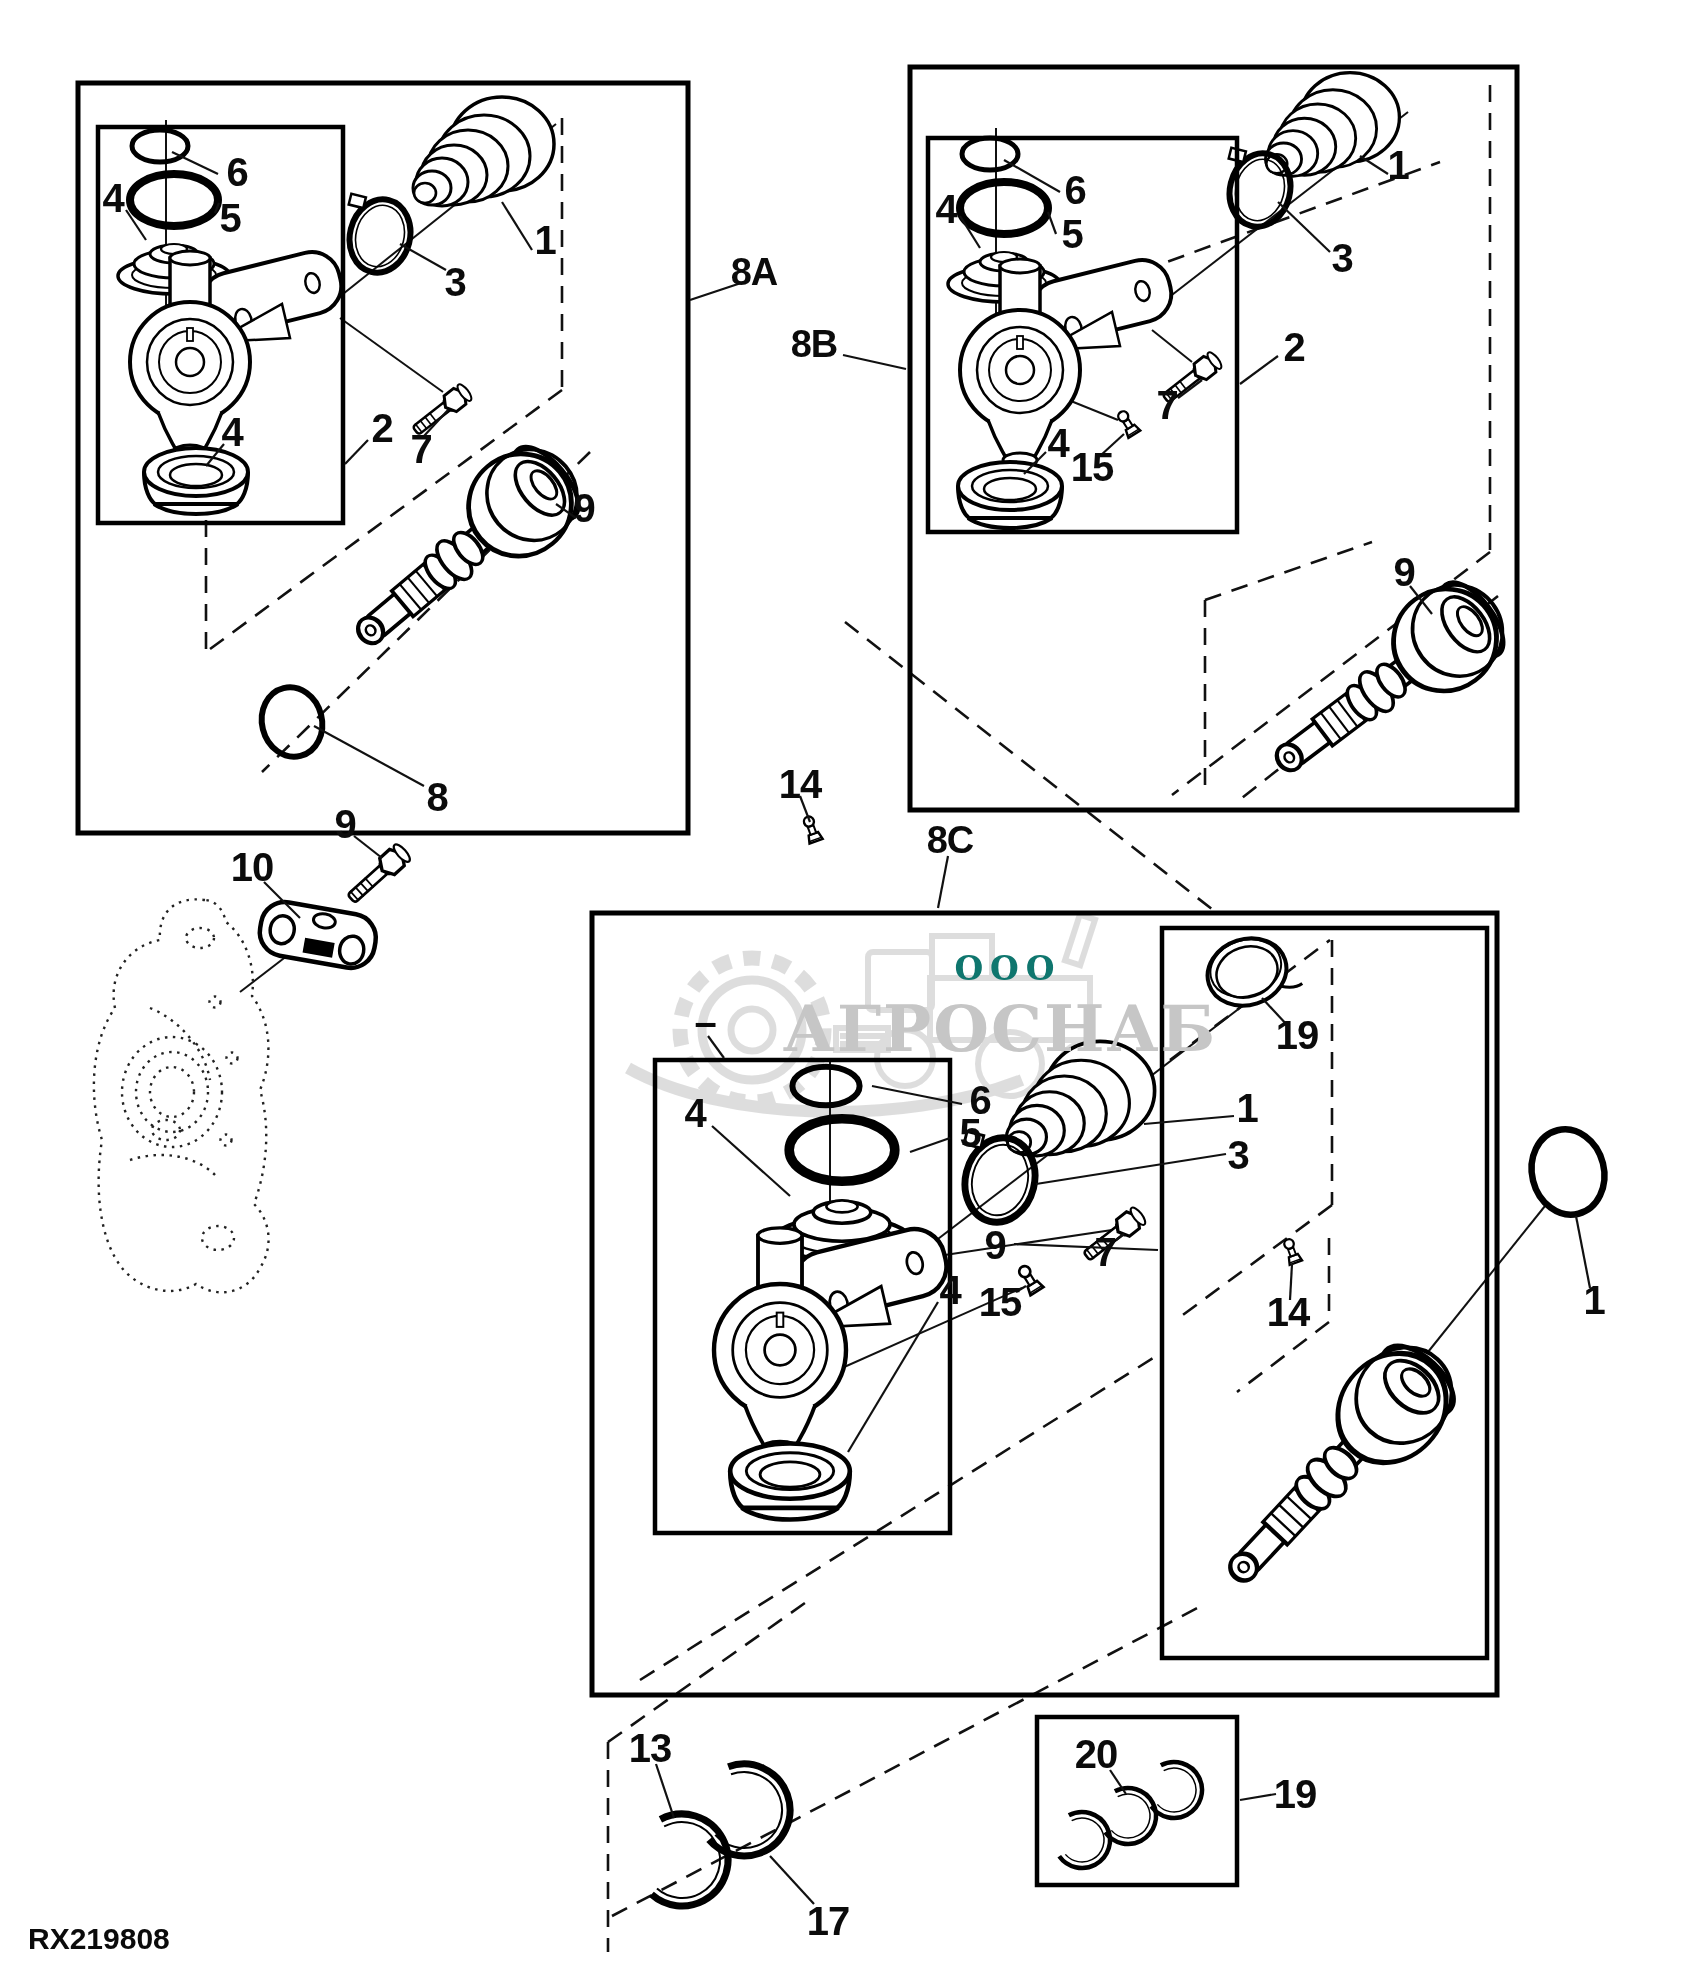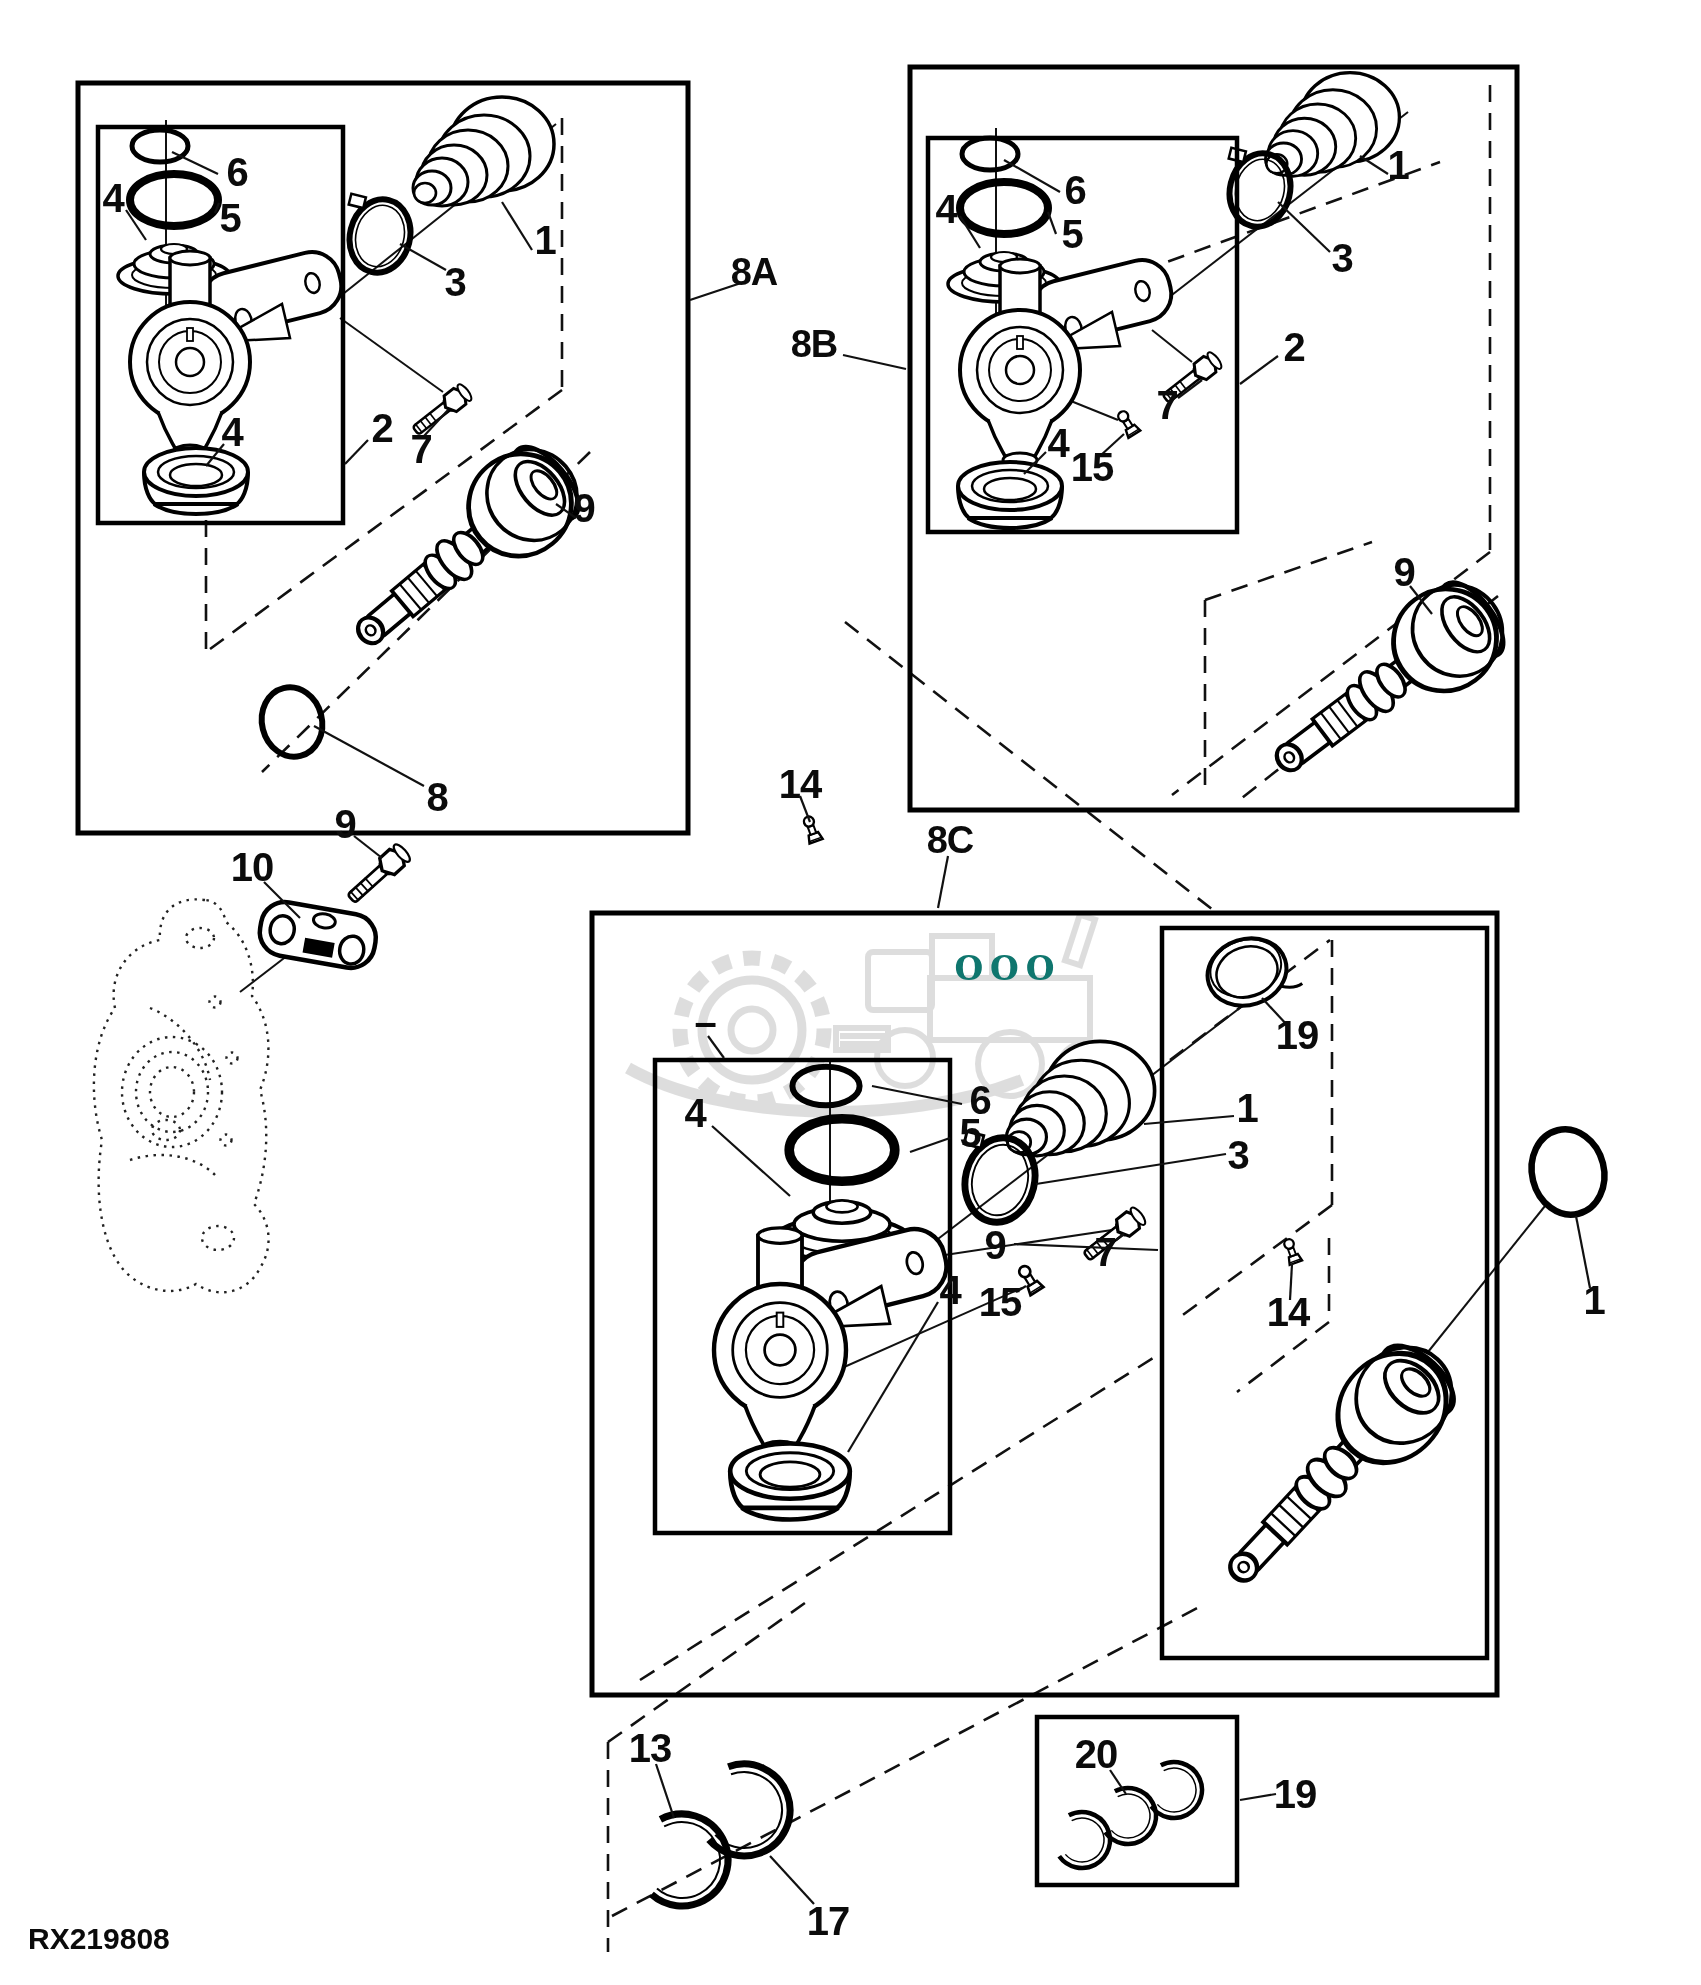--- a/index.html
+++ b/index.html
@@ -376,16 +376,17 @@
 <div class="lbl" style="left:995px;top:1245px">9</div>
 <div class="lbl" style="left:650px;top:1748px">13</div>
 <div class="lbl" style="left:828px;top:1921px">17</div>
 <div class="lbl" style="left:1295px;top:1794px">19</div>
 <div class="lbl" style="left:1096px;top:1754px">20</div>
 
 <div class="lbl" style="left:345px;top:824px">9</div>
 <div class="lbl" style="left:252px;top:867px">10</div>
 
 <div class="wm1" style="left:1008px;top:968px">ООО</div>
+<div class="wm2" style="left:1000px;top:1028px">АГРОСНАБ</div>
 
 <div class="code" style="left:28px;top:1922px">RX219808</div>
 
 </div>
 
 </body></html>

